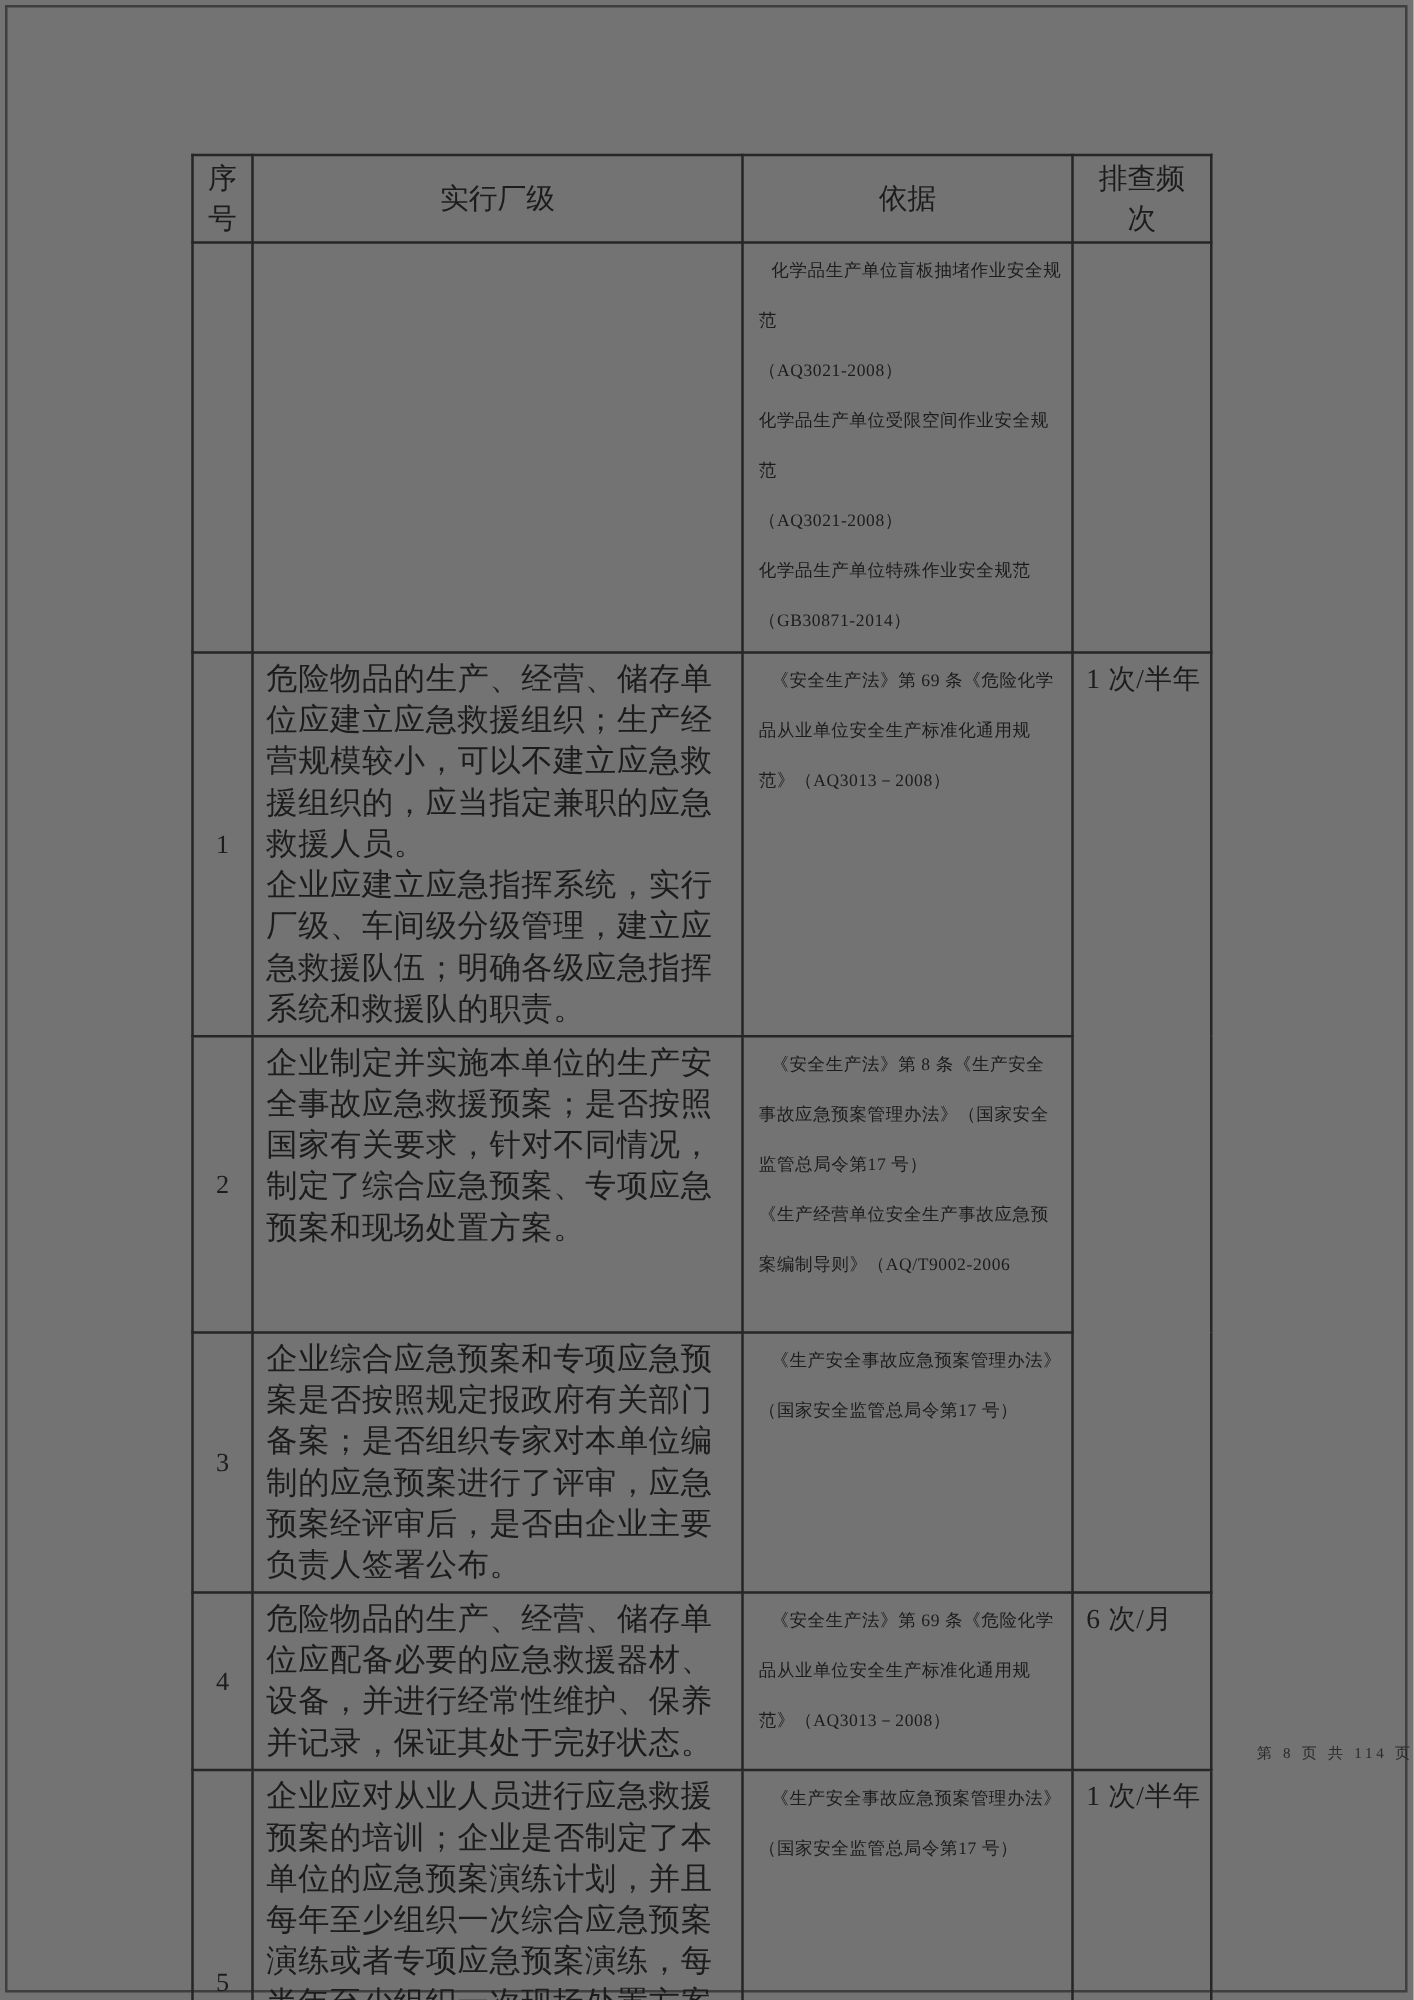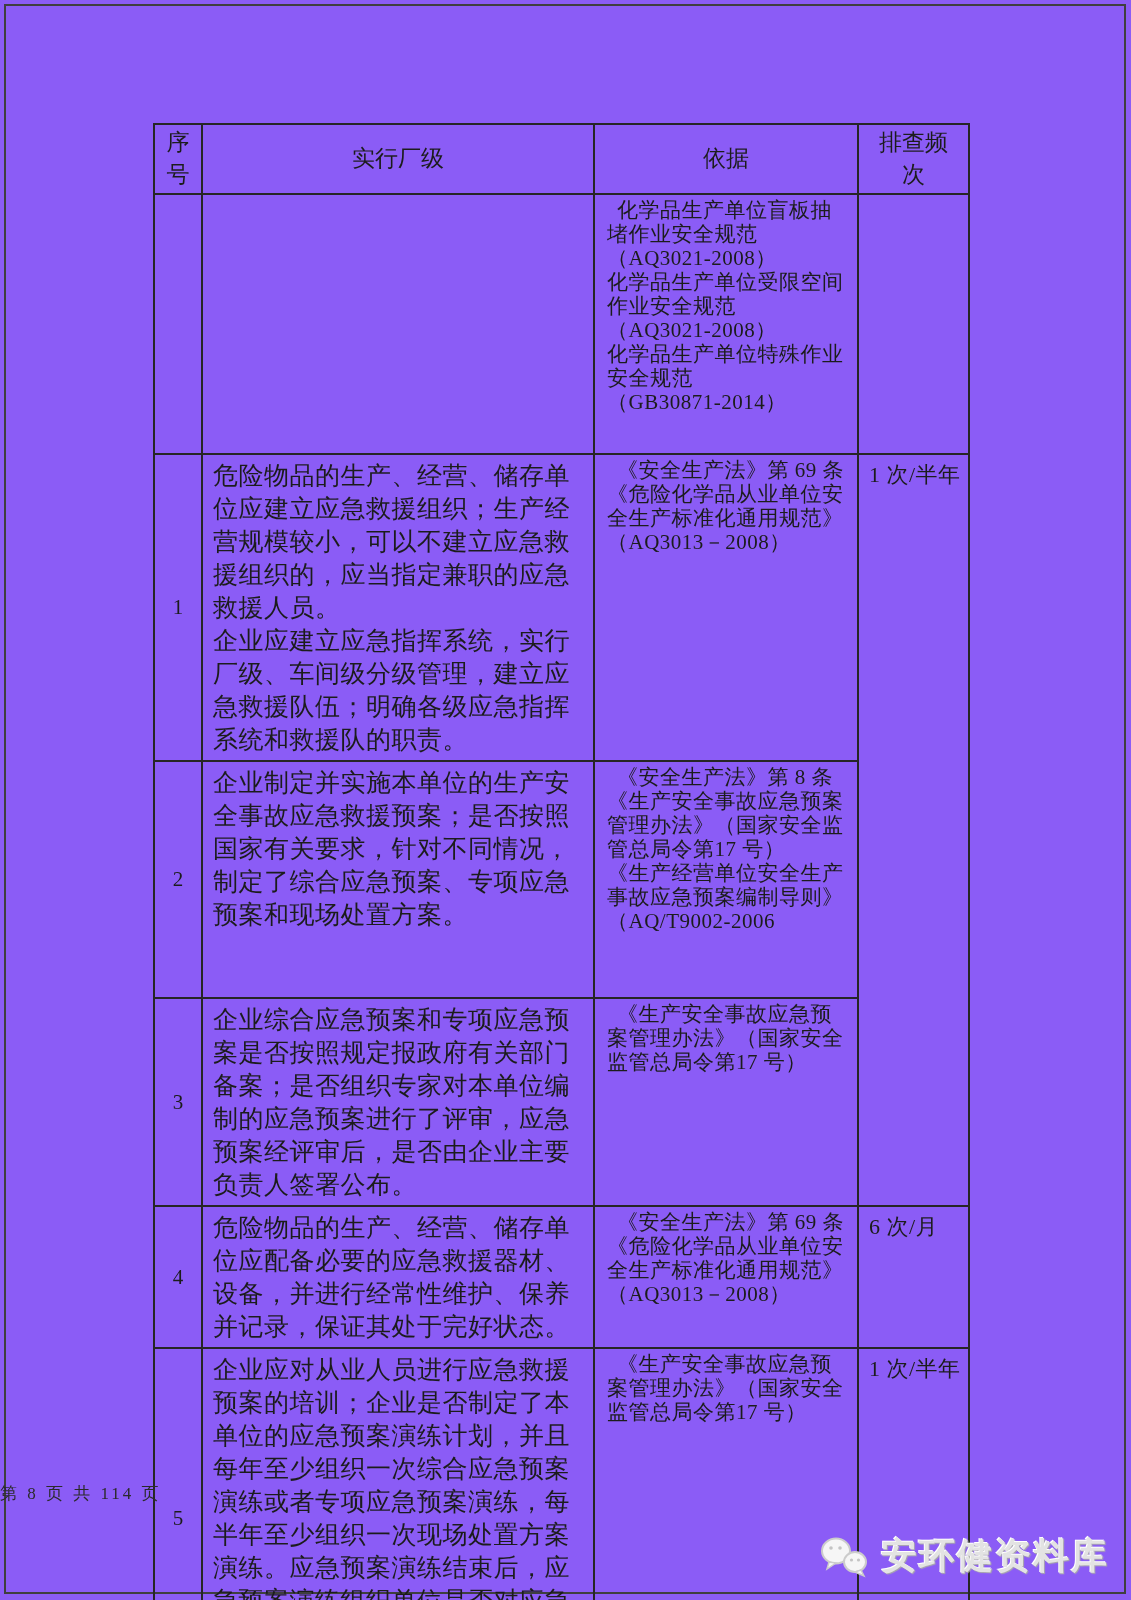--- a/index.html
+++ b/index.html
@@ -6,21 +6,21 @@
     margin: 0; padding: 0;
     width: 1131px; height: 1600px;
     background: #ffffff;
     font-family: "Liberation Serif", "DejaVu Serif", serif;
     color: #1c1c1c;
     overflow: hidden;
   }
   .page {
     position: relative;
     width: 1131px; height: 1600px;
-    background: #8b5cf6;
+    background: #737373;
   }
   .page-border {
     position: absolute;
     left: 4px; top: 4px; right: 5px; bottom: 6px;
     border: 2px solid #3f3f3f;
     pointer-events: none;
   }
   table.doc-table {
     position: absolute;
     left: 153px; top: 123px;
@@ -50,46 +50,46 @@
     text-align: center;
     font-size: 21px;
   }
   td.c-content {
     font-size: 25px;
     letter-spacing: 0.5px;
     line-height: 33px;
     padding: 4px 6px 4px 10px;
   }
   td.c-basis {
-    font-size: 21px;
+    font-size: 14px;
     letter-spacing: 0.5px;
-    line-height: 24px;
+    line-height: 40px;
     padding: 3px 8px 3px 12px;
     text-indent: 10px;
     margin-top: 46px;
   }
   td.c-freq {
     font-size: 22px;
     letter-spacing: 0.5px;
     line-height: 32px;
     padding: 4px 6px 4px 10px;
   }
   tr.r-head { height: 66px; }
   tr.r-0 { height: 260px; }
   tr.r-1 { height: 229px; }
   tr.r-2 { height: 237px; }
   tr.r-3 { height: 169px; }
   tr.r-4 { height: 117px; }
   tr.r-5 { height: 244px; }
   .footer {
     position: absolute;
-    left: 0; top: 1482px;
+    left: 0; top: 1394px;
     width: 100%;
-    text-align: left;
-    font-size: 17px;
+    text-align: right;
+    font-size: 12px;
     letter-spacing: 3px;
     color: #2a2a2a;
     font-family: "Liberation Serif", "DejaVu Serif", serif;
   }
   .watermark {
     position: absolute;
     top: 1532px;
     right: 22px;
     display: flex;
     align-items: center;
@@ -169,26 +169,13 @@
       <td class="c-no">5</td>
       <td class="c-content">企业应对从业人员进行应急救援预案的培训；企业是否制定了本单位的应急预案演练计划，并且每年至少组织一次综合应急预案演练或者专项应急预案演练，每半年至少组织一次现场处置方案演练。应急预案演练结束后，应急预案演练组织单位是否对应急预案演练效果进行评估，并撰写应急预案演练评</td>
       <td class="c-basis">《生产安全事故应急预案管理办法》（国家安全监管总局令第17 号）</td>
       <td class="c-freq">1 次/半年</td>
     </tr>
   </tbody>
     </table>
 
   <div class="footer">第 8 页 共 114 页</div>
 
-  <div class="watermark">
-    <svg width="56" height="46" viewBox="0 0 56 46">
-      <ellipse cx="19" cy="17" rx="14" ry="12.5" fill="#f6f6f6" stroke="#cccccc" stroke-width="2"></ellipse>
-      <path d="M12 28 L10 35 L19 29 Z" fill="#f6f6f6" stroke="#cccccc" stroke-width="1.5"></path>
-      <circle cx="14" cy="14" r="1.8" fill="#c4c4c4"></circle>
-      <circle cx="23" cy="14" r="1.8" fill="#c4c4c4"></circle>
-      <ellipse cx="38" cy="28" rx="11" ry="10" fill="#f6f6f6" stroke="#cccccc" stroke-width="2"></ellipse>
-      <path d="M44 36 L47 42 L38 38 Z" fill="#f6f6f6" stroke="#cccccc" stroke-width="1.5"></path>
-      <circle cx="34.5" cy="26" r="1.6" fill="#c4c4c4"></circle>
-      <circle cx="41.5" cy="26" r="1.6" fill="#c4c4c4"></circle>
-    </svg>
-    <span class="watermark-text">安环健资料库</span>
-  </div>
 </div>
 
 </body></html>

